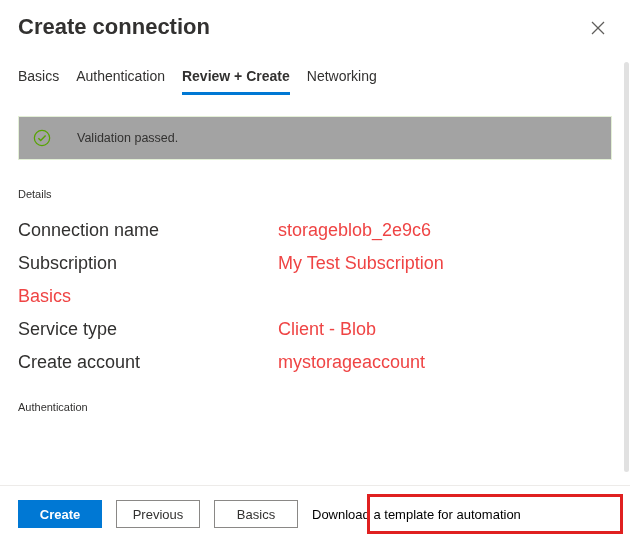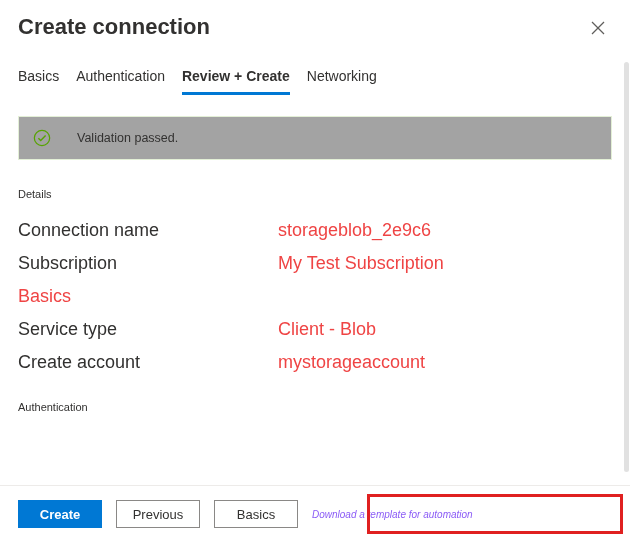--- a/index.html
+++ b/index.html
@@ -125,25 +125,24 @@
     align-items: center;
     justify-content: center;
   }
   .btn.primary {
     background: #0078d4;
     border-color: #0078d4;
     color: #fff;
     font-weight: 600;
   }
   .link {
-    color: #8b5cf6;
-    font-size: 10px;
+    color: #000000;
+    font-size: 13px;
     cursor: pointer;
     text-decoration: none;
-    font-style: italic;
   }
 
   .highlight-box {
     position: absolute;
     border: 3px solid #e02020;
     left: 367px;
     top: 494px;
     width: 256px;
     height: 40px;
     pointer-events: none;

